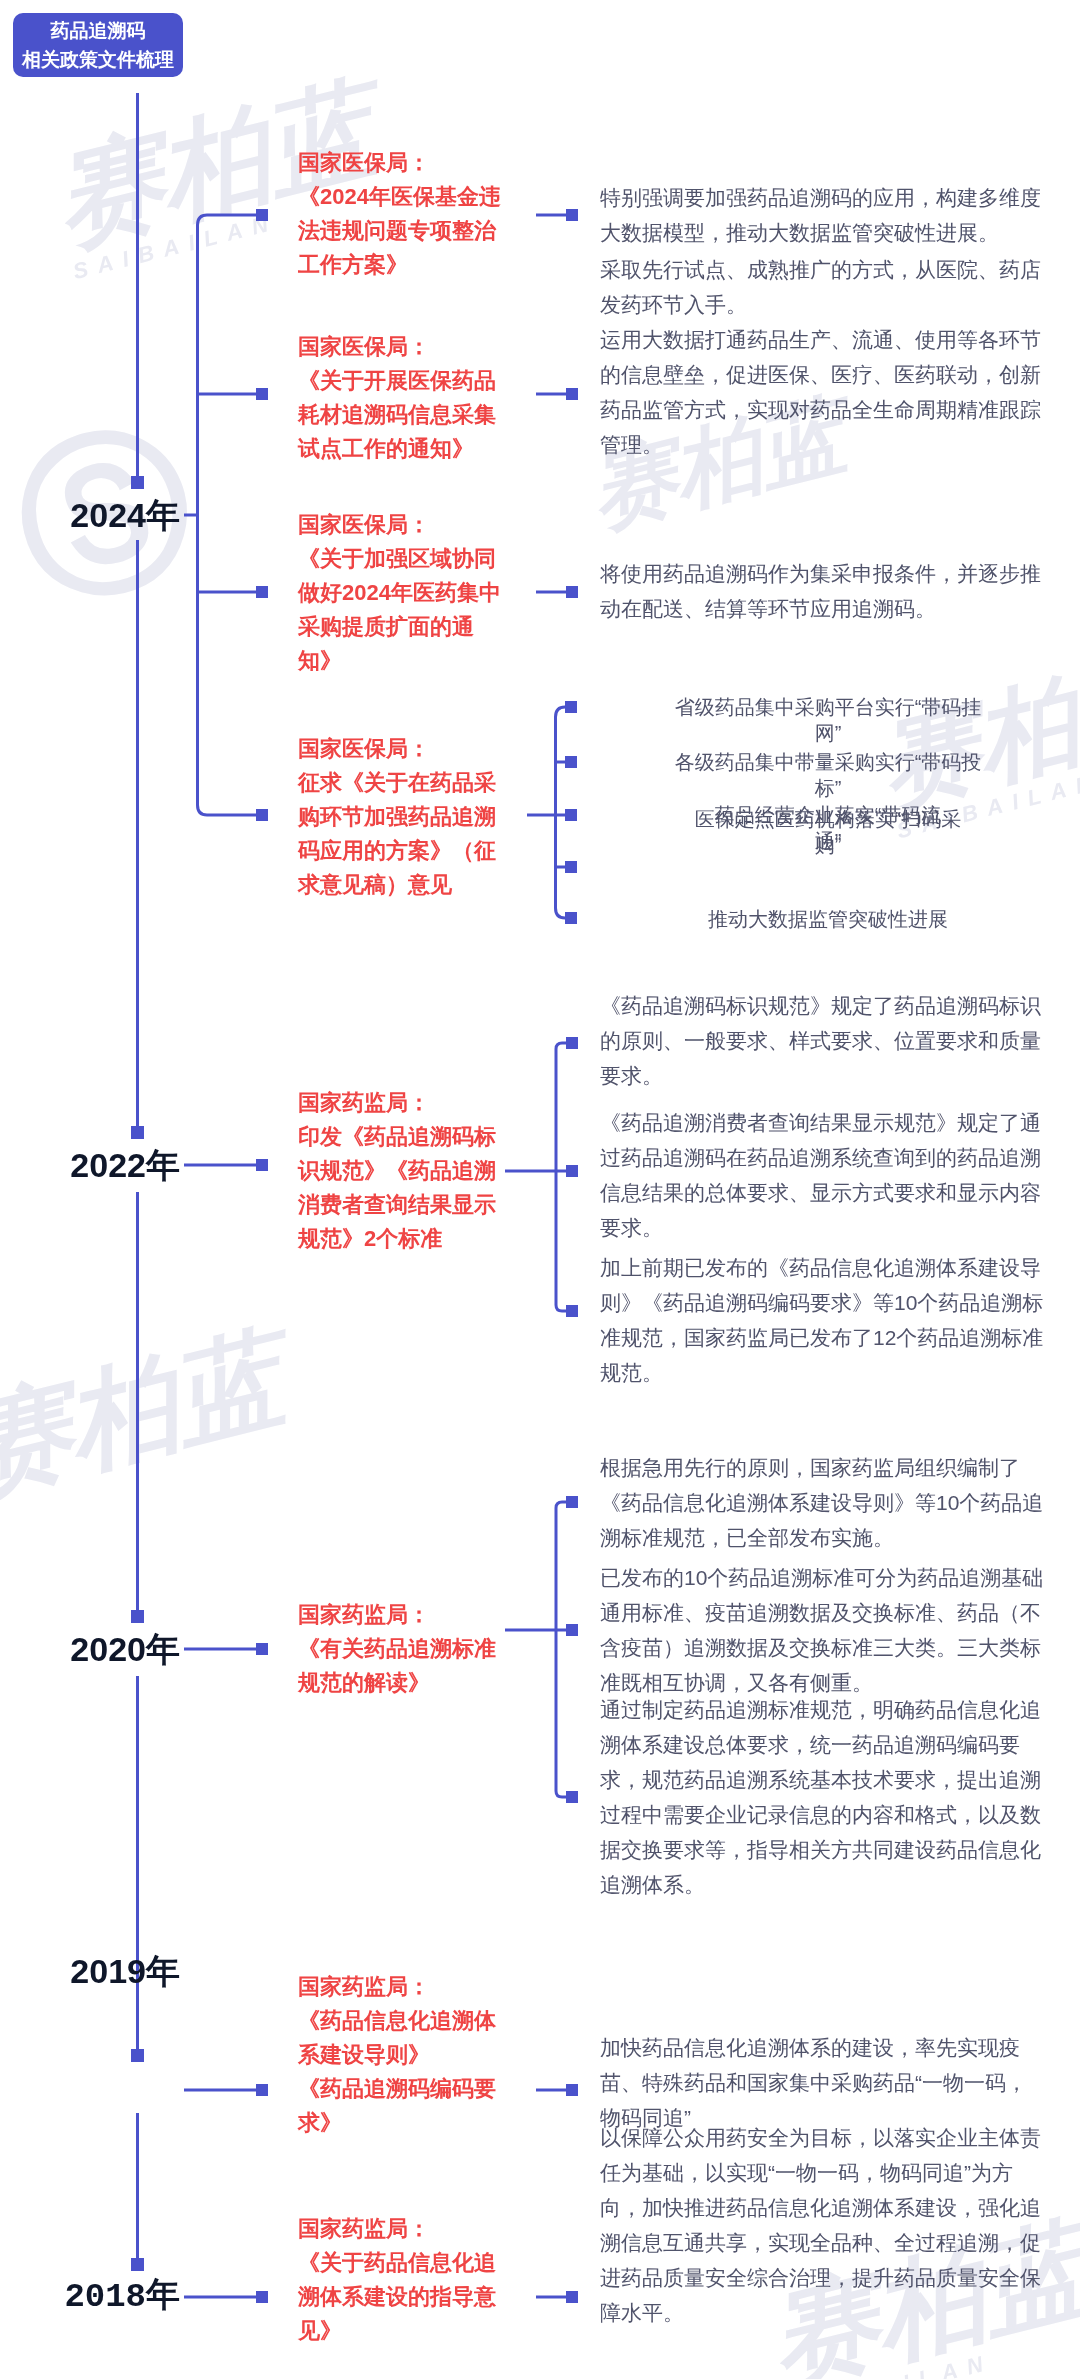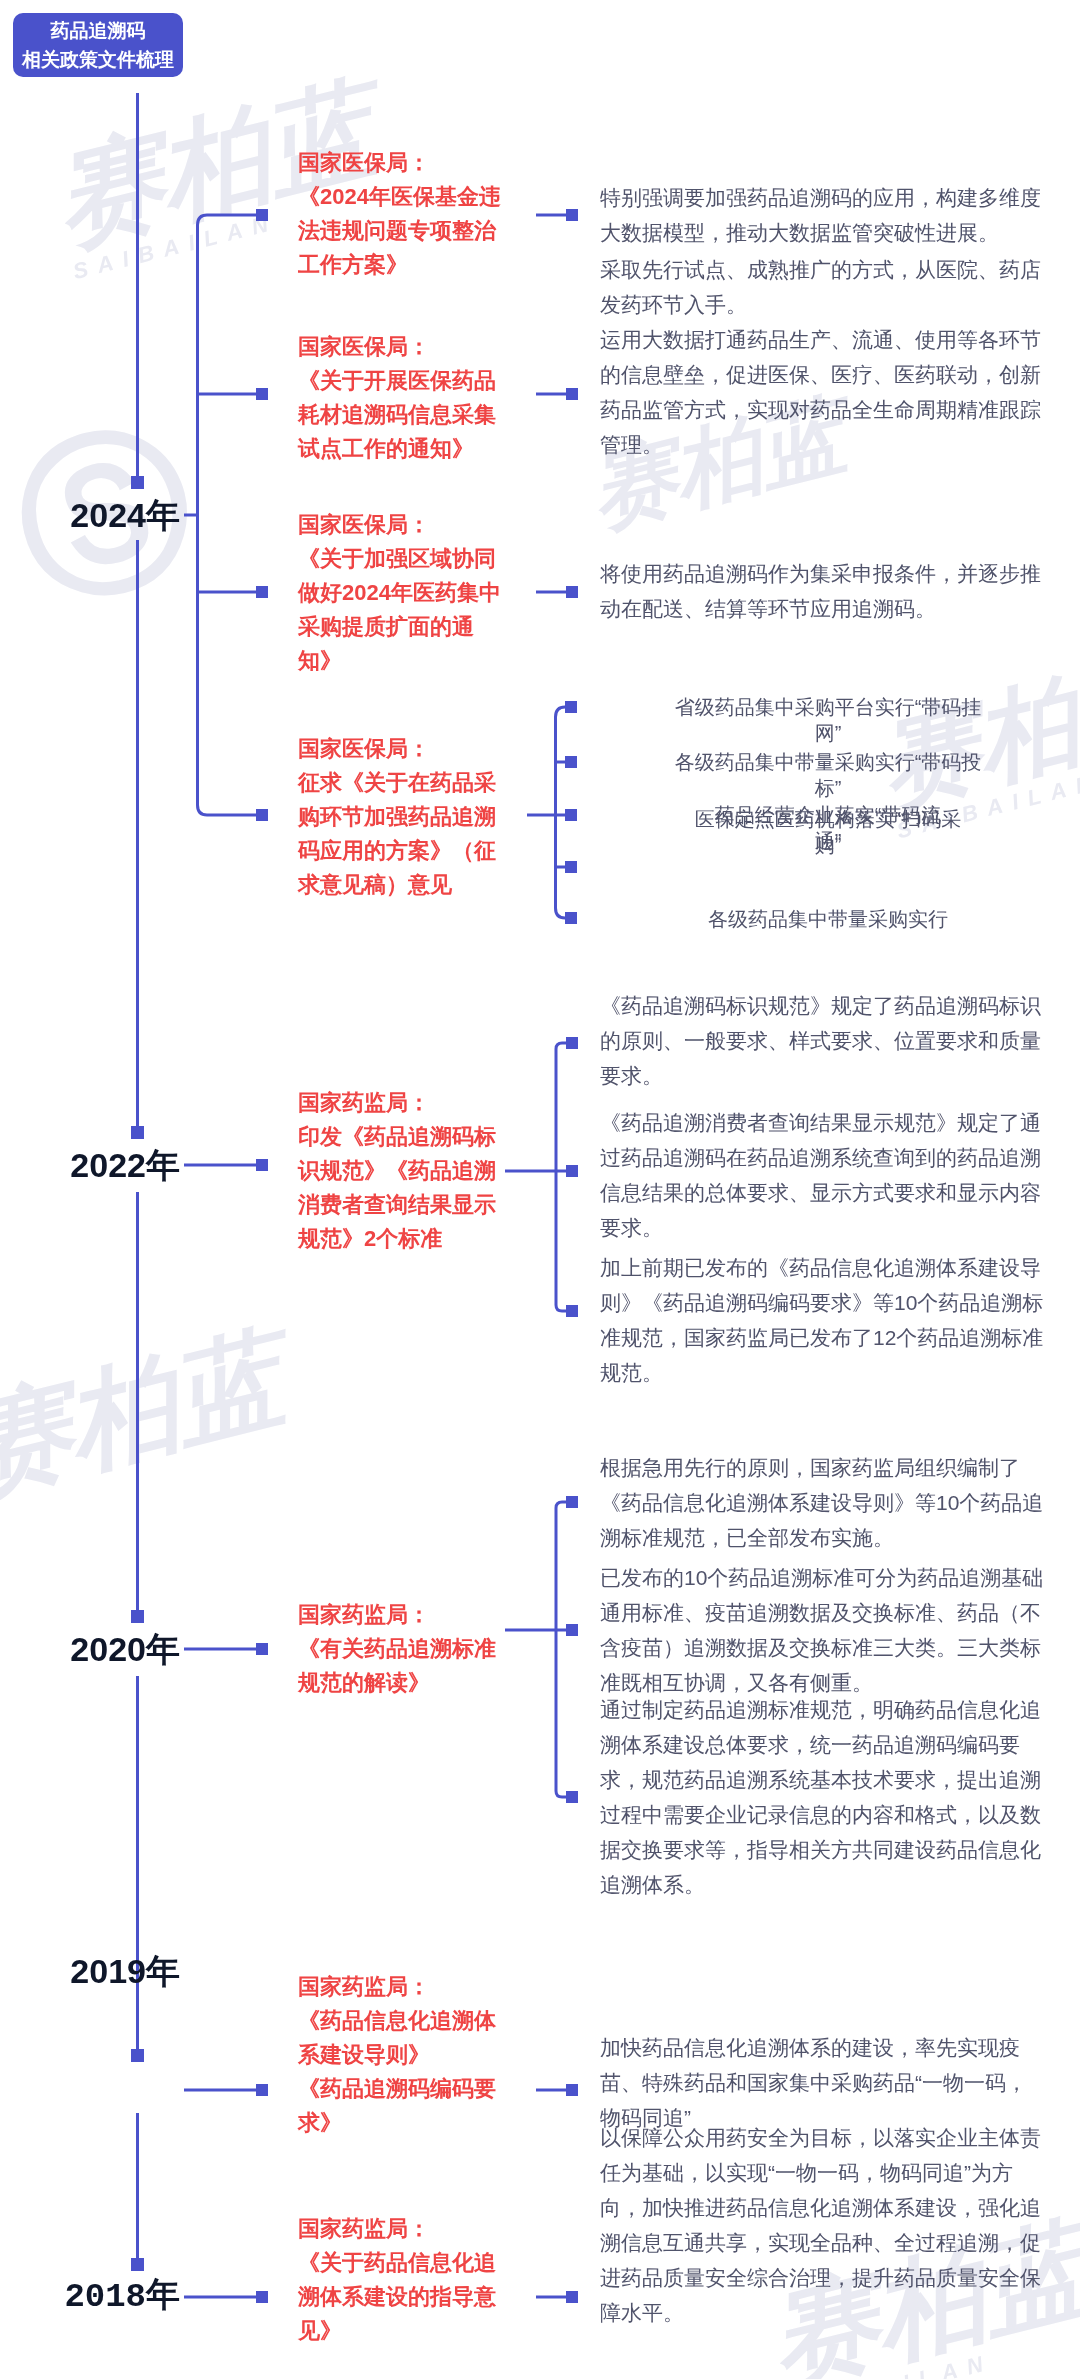--- a/index.html
+++ b/index.html
@@ -180,21 +180,21 @@
 动在配送、结算等环节应用追溯码。</div>
 
   <div class="sub" style="top:694px;">省级药品集中采购平台实行“带码挂
 网”</div>
   <div class="sub" style="top:749px;">各级药品集中带量采购实行“带码投
 标”</div>
   <div class="sub" style="top:802px;">药品经营企业落实“带码流
 通”</div>
   <div class="sub" style="top:806px;">医保定点医药机构落实“扫码采
 购”</div>
-  <div class="sub" style="top:906px;">各级药品集中带量采购实行</div>
+  <div class="sub" style="top:906px;">推动大数据监管突破性进展</div>
 
   <div class="desc" style="top:988px;">《药品追溯码标识规范》规定了药品追溯码标识
 的原则、一般要求、样式要求、位置要求和质量
 要求。</div>
   <div class="desc" style="top:1105px;">《药品追溯消费者查询结果显示规范》规定了通
 过药品追溯码在药品追溯系统查询到的药品追溯
 信息结果的总体要求、显示方式要求和显示内容
 要求。</div>
   <div class="desc" style="top:1250px;">加上前期已发布的《药品信息化追溯体系建设导
 则》《药品追溯码编码要求》等10个药品追溯标

